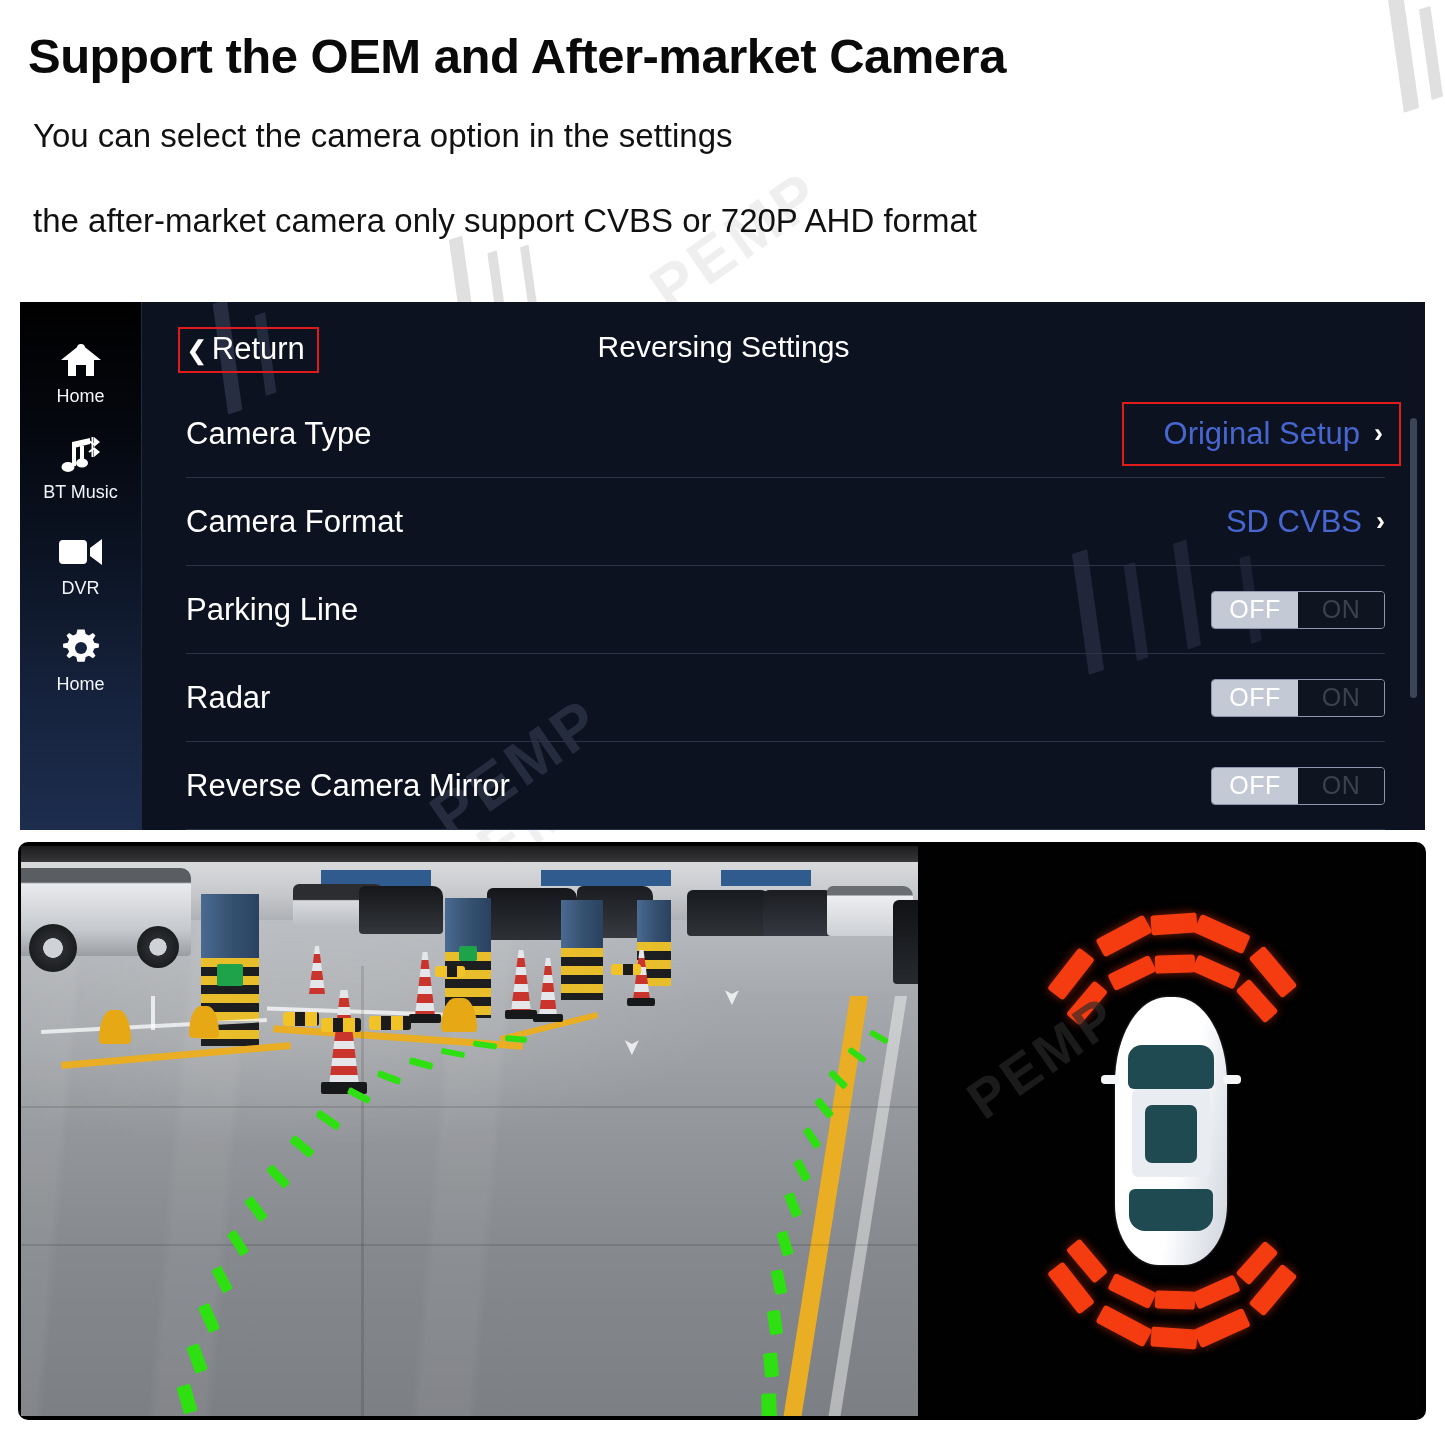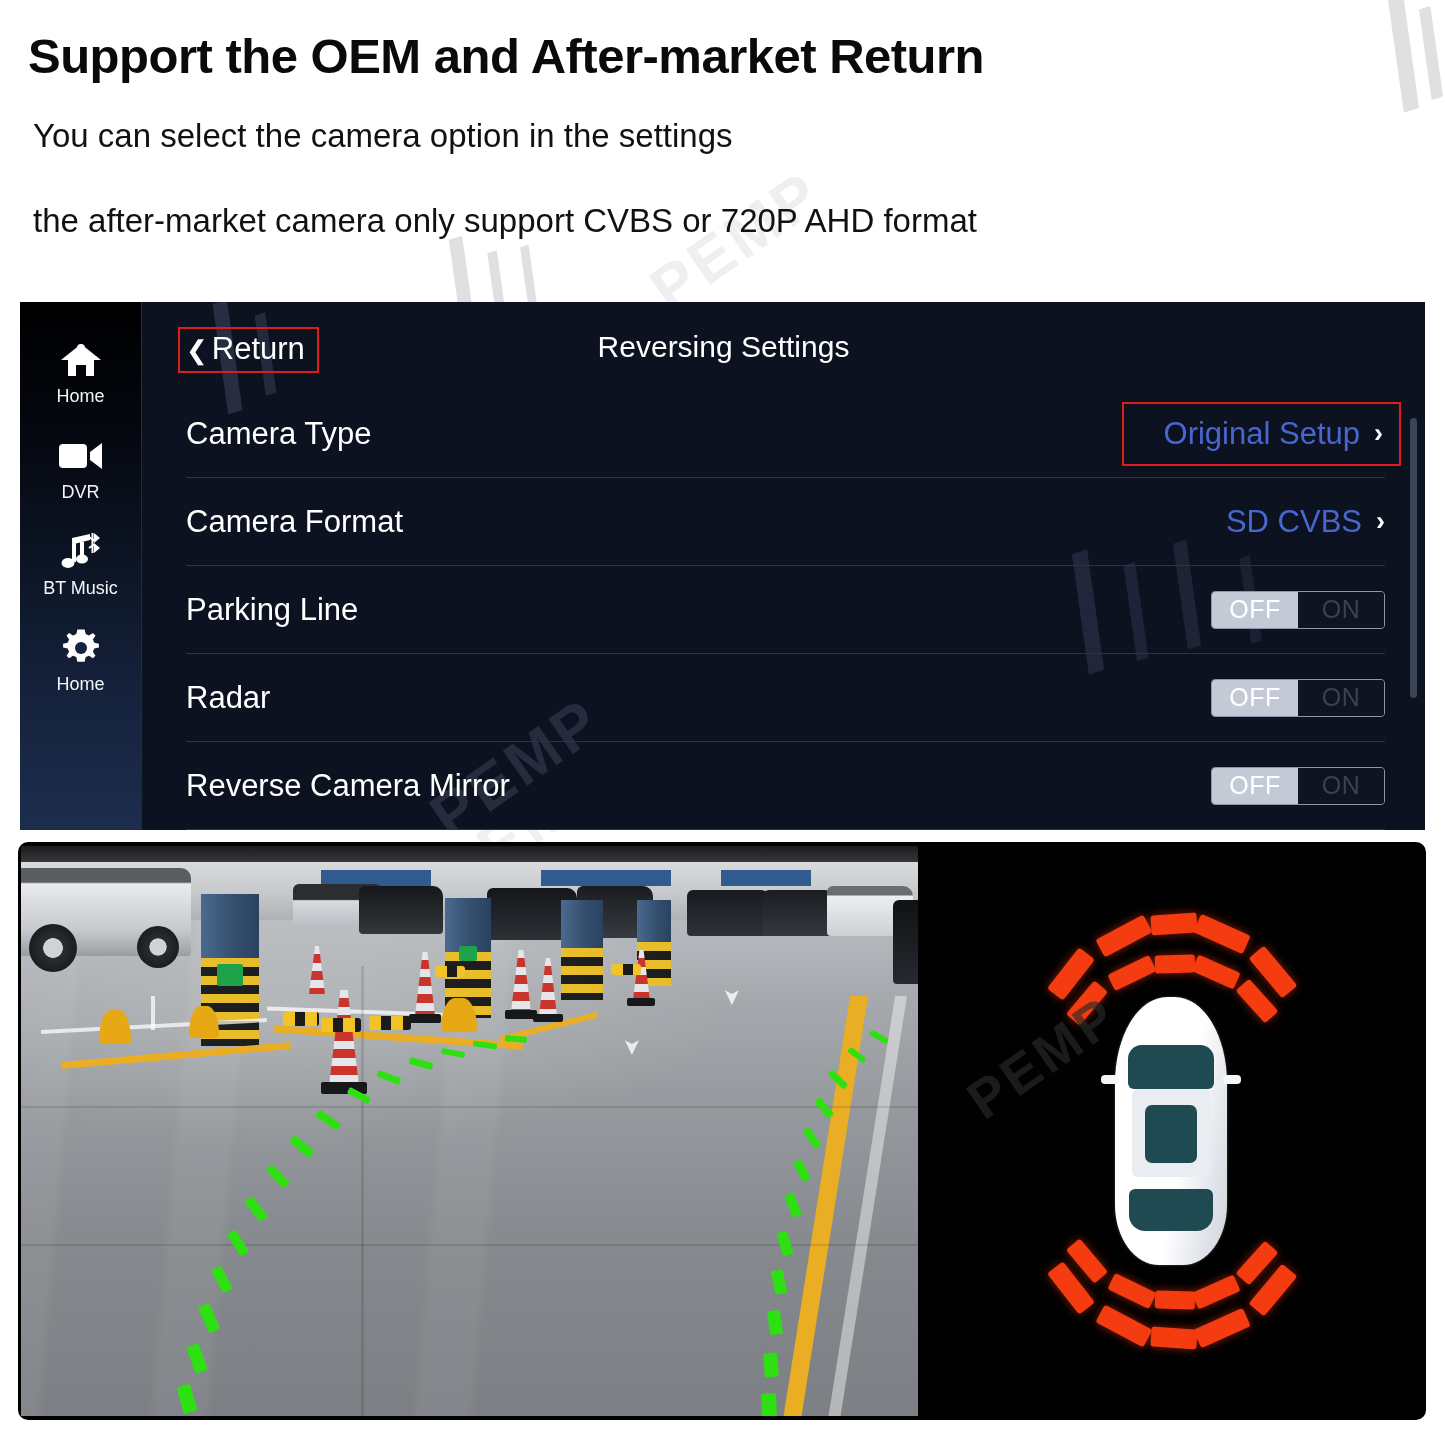--- a/index.html
+++ b/index.html
@@ -248,21 +248,21 @@
 <body>
 
 <div class="wm wm-text" style="left:640px; top:205px; font-size:62px; opacity:.55;">PEMP</div>
 <div class="wm wm-text" style="left:430px; top:790px; font-size:62px; opacity:.5;">PEMP</div>
 <div class="wm wm-tick" style="left:1395px;top:-10px;width:16px;height:120px;"></div>
 <div class="wm wm-tick" style="left:1425px;top:8px;width:12px;height:90px;"></div>
 <div class="wm wm-tick" style="left:455px;top:238px;width:14px;height:92px;"></div>
 <div class="wm wm-tick" style="left:492px;top:252px;width:10px;height:70px;"></div>
 <div class="wm wm-tick" style="left:524px;top:246px;width:9px;height:60px;"></div>
 
-<div id="title">Support the OEM and After-market Return</div>
+<div id="title">Support the OEM and After-market Camera</div>
 <div id="sub1">You can select the camera option in the settings</div>
 <div id="sub2">the after-market camera only support CVBS or 720P AHD format</div>
 
 <div id="hu">
 
   <div id="hu-wm">
     <div class="wm wm-text" style="left:400px;top:430px;font-size:62px;color:#3a4357;opacity:.55;">PEMP</div>
     <div class="wm wm-tick" style="left:200px;top:0px;width:15px;height:110px;background:#39415a;opacity:.6;"></div>
     <div class="wm wm-tick" style="left:240px;top:12px;width:11px;height:80px;background:#39415a;opacity:.5;"></div>
     <div class="wm wm-tick" style="left:1060px;top:250px;width:16px;height:120px;background:#39415a;opacity:.45;"></div>
@@ -274,44 +274,44 @@
   <div id="sidebar">
 
     <div class="nav-item">
       <span class="nav-ico">
         <svg width="42" height="38" viewBox="0 0 42 38">
             <path fill="#fff" d="M21 3 L41 19 L34 19 L34 35 L26 35 L26 24 L16 24 L16 35 L8 35 L8 19 L1 19 Z"></path>
             <circle cx="21" cy="7" r="4" fill="#fff"></circle>
           </svg>
       </span>
       <span class="nav-lbl">Home</span>
-    </div>
-
-    <div class="nav-item">
-      <span class="nav-ico">
-        <svg width="46" height="32" viewBox="0 0 46 32">
-            <rect x="1" y="4" width="28" height="24" rx="4" fill="#fff"></rect>
-            <path fill="#fff" d="M32 12 L44 3 L44 29 L32 20 Z"></path>
-          </svg>
-      </span>
-      <span class="nav-lbl">DVR</span>
     </div>
 
     <div class="nav-item">
       <span class="nav-ico">
         <svg width="46" height="40" viewBox="0 0 46 40">
           <path fill="#fff" d="M14 6 L32 2 L32 8 L18 11.5 L18 30 L14 30 Z"></path>
           <ellipse cx="10" cy="31" rx="6.5" ry="5" fill="#fff"></ellipse>
           <ellipse cx="24" cy="27" rx="6" ry="4.6" fill="#fff"></ellipse>
           <rect x="22" y="10" width="4" height="18" fill="#fff"></rect>
           <path fill="#fff" d="M36 1 L42 6 L36 11 L36 1 Z M36 11 L42 16 L36 21 L36 11 Z M33.5 1 L35.5 1 L35.5 21 L33.5 21 Z M31 5 L35 8 M31 16 L35 13"></path>
           <path stroke="#fff" stroke-width="2" d="M31 5 L36 8.5 M31 16 L36 12.5"></path>
         </svg>
       </span>
       <span class="nav-lbl">BT Music</span>
+    </div>
+
+    <div class="nav-item">
+      <span class="nav-ico">
+        <svg width="46" height="32" viewBox="0 0 46 32">
+            <rect x="1" y="4" width="28" height="24" rx="4" fill="#fff"></rect>
+            <path fill="#fff" d="M32 12 L44 3 L44 29 L32 20 Z"></path>
+          </svg>
+      </span>
+      <span class="nav-lbl">DVR</span>
     </div>
 
 
     <div class="nav-item">
       <span class="nav-ico">
         <svg width="40" height="40" viewBox="0 0 40 40">
           <path fill="#fff" d="M20 1.5 l3.6 0 1.1 4.6 3.3 1.4 3.9-2.6 2.6 2.6 -2.6 3.9 1.4 3.3 4.6 1.1 0 3.6 -4.6 1.1 -1.4 3.3 2.6 3.9 -2.6 2.6 -3.9-2.6 -3.3 1.4 -1.1 4.6 -3.6 0 -3.6 0 -1.1-4.6 -3.3-1.4 -3.9 2.6 -2.6-2.6 2.6-3.9 -1.4-3.3 -4.6-1.1 0-3.6 4.6-1.1 1.4-3.3 -2.6-3.9 2.6-2.6 3.9 2.6 3.3-1.4 1.1-4.6 z"></path>
           <circle cx="20" cy="20" r="6" fill="#16233e"></circle>
         </svg>
       </span>

